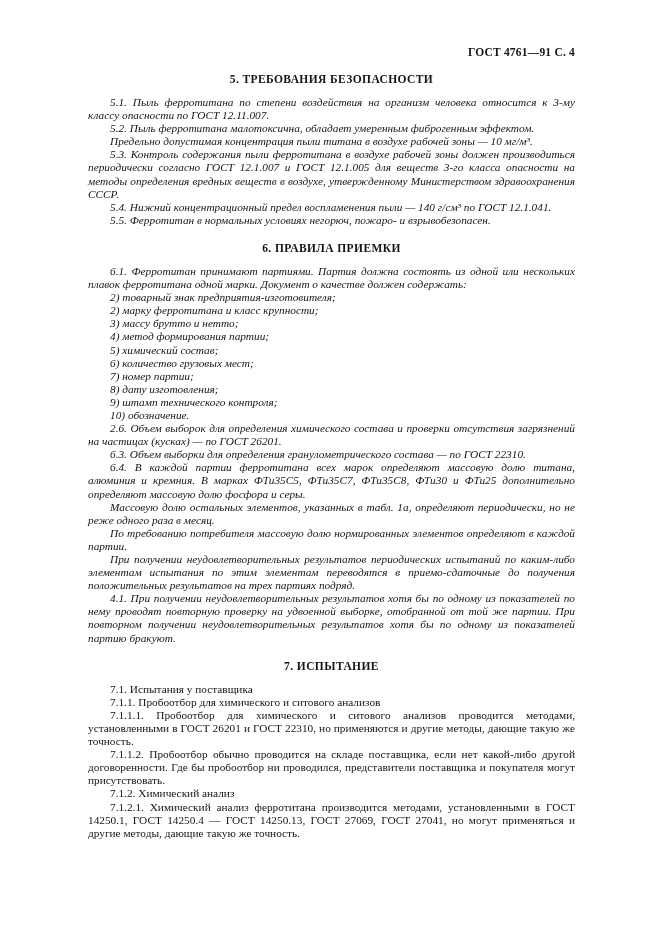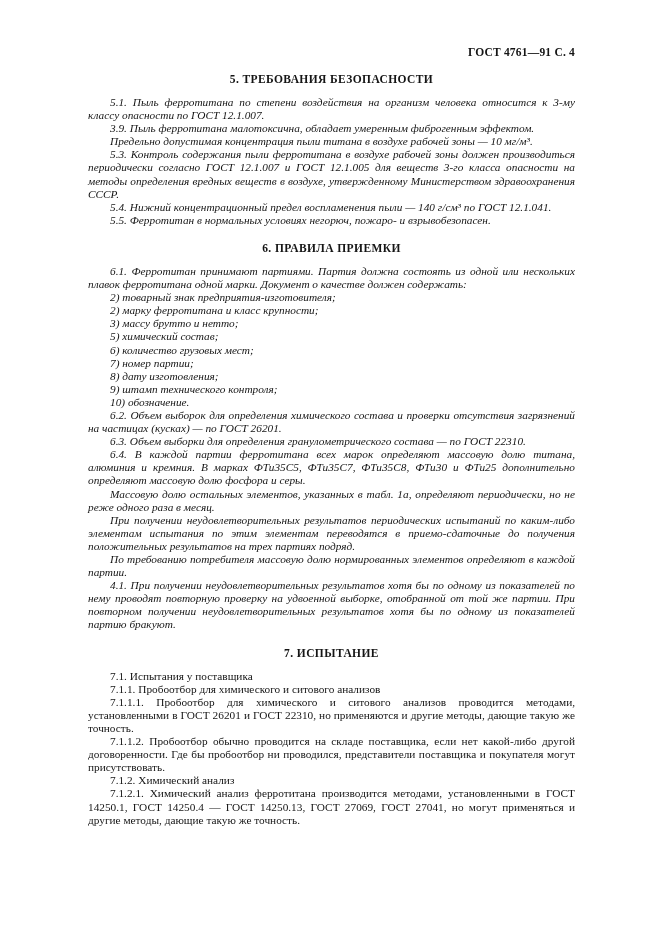--- a/index.html
+++ b/index.html
@@ -43,43 +43,44 @@
   p.para.italic { font-style: italic; }
   p.para.list-item { text-align: left; }
 </style>
 </head>
 <body>
 
 <div class="page">
   <div class="doc-header">ГОСТ 4761—91 С. 4</div>
   <div>
       <h2 class="section-title first">5. ТРЕБОВАНИЯ БЕЗОПАСНОСТИ</h2>
-      <p class="para italic">5.1. Пыль ферротитана по степени воздействия на организм человека относится к 3-му классу опасности по ГОСТ 12.1.007.</p>
-      <p class="para italic">3.9. Пыль ферротитана малотоксична, обладает умеренным фиброгенным эффектом.</p>
+      <p class="para italic">5.1. Пыль ферротитана по степени воздействия на организм человека относится к 3-му классу опасности по ГОСТ 12.11.007.</p>
+      <p class="para italic">5.2. Пыль ферротитана малотоксична, обладает умеренным фиброгенным эффектом.</p>
       <p class="para italic">Предельно допустимая концентрация пыли титана в воздухе рабочей зоны — 10 мг/м³.</p>
       <p class="para italic">5.3. Контроль содержания пыли ферротитана в воздухе рабочей зоны должен производиться периодически согласно ГОСТ 12.1.007 и ГОСТ 12.1.005 для веществ 3-го класса опасности на методы определения вредных веществ в воздухе, утвержденному Министерством здравоохранения СССР.</p>
       <p class="para italic">5.4. Нижний концентрационный предел воспламенения пыли — 140 г/см³ по ГОСТ 12.1.041.</p>
       <p class="para italic">5.5. Ферротитан в нормальных условиях негорюч, пожаро- и взрывобезопасен.</p>
       <h2 class="section-title">6. ПРАВИЛА ПРИЕМКИ</h2>
       <p class="para italic">6.1. Ферротитан принимают партиями. Партия должна состоять из одной или нескольких плавок ферротитана одной марки. Документ о качестве должен содержать:</p>
       <p class="para italic list-item">2) товарный знак предприятия-изготовителя;</p>
       <p class="para italic list-item">2) марку ферротитана и класс крупности;</p>
       <p class="para italic list-item">3) массу брутто и нетто;</p>
+      <p class="para italic list-item">4) метод формирования партии;</p>
       <p class="para italic list-item">5) химический состав;</p>
       <p class="para italic list-item">6) количество грузовых мест;</p>
       <p class="para italic list-item">7) номер партии;</p>
       <p class="para italic list-item">8) дату изготовления;</p>
       <p class="para italic list-item">9) штамп технического контроля;</p>
       <p class="para italic list-item">10) обозначение.</p>
-      <p class="para italic">6.2. Объем выборок для определения химического состава и проверки отсутствия загрязнений на частицах (кусках) — по ГОСТ 26201.</p>
+      <p class="para italic">2.6. Объем выборок для определения химического состава и проверки отсутствия загрязнений на частицах (кусках) — по ГОСТ 26201.</p>
       <p class="para italic">6.3. Объем выборки для определения гранулометрического состава — по ГОСТ 22310.</p>
       <p class="para italic">6.4. В каждой партии ферротитана всех марок определяют массовую долю титана, алюминия и кремния. В марках ФТи35С5, ФТи35С7, ФТи35С8, ФТи30 и ФТи25 дополнительно определяют массовую долю фосфора и серы.</p>
       <p class="para italic">Массовую долю остальных элементов, указанных в табл. 1а, определяют периодически, но не реже одного раза в месяц.</p>
+      <p class="para italic">По требованию потребителя массовую долю нормированных элементов определяют в каждой партии.</p>
       <p class="para italic">При получении неудовлетворительных результатов периодических испытаний по каким-либо элементам испытания по этим элементам переводятся в приемо-сдаточные до получения положительных результатов на трех партиях подряд.</p>
-      <p class="para italic">По требованию потребителя массовую долю нормированных элементов определяют в каждой партии.</p>
       <p class="para italic">4.1. При получении неудовлетворительных результатов хотя бы по одному из показателей по нему проводят повторную проверку на удвоенной выборке, отобранной от той же партии. При повторном получении неудовлетворительных результатов хотя бы по одному из показателей партию бракуют.</p>
       <h2 class="section-title">7. ИСПЫТАНИЕ</h2>
       <p class="para">7.1. Испытания у поставщика</p>
       <p class="para">7.1.1. Пробоотбор для химического и ситового анализов</p>
       <p class="para">7.1.1.1. Пробоотбор для химического и ситового анализов проводится методами, установленными в ГОСТ 26201 и ГОСТ 22310, но применяются и другие методы, дающие такую же точность.</p>
       <p class="para">7.1.1.2. Пробоотбор обычно проводится на складе поставщика, если нет какой-либо другой договоренности. Где бы пробоотбор ни проводился, представители поставщика и покупателя могут присутствовать.</p>
       <p class="para">7.1.2. Химический анализ</p>
       <p class="para">7.1.2.1. Химический анализ ферротитана производится методами, установленными в ГОСТ 14250.1, ГОСТ 14250.4 — ГОСТ 14250.13, ГОСТ 27069, ГОСТ 27041, но могут применяться и другие методы, дающие такую же точность.</p>
     </div>
 </div>

